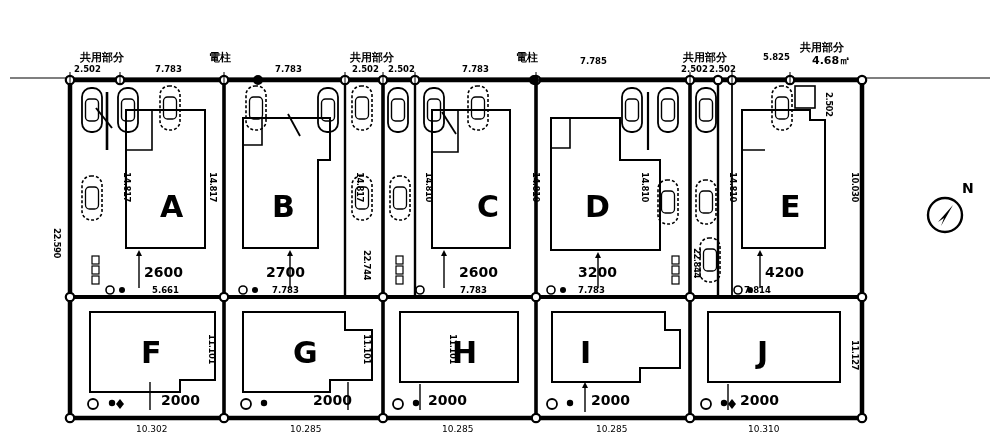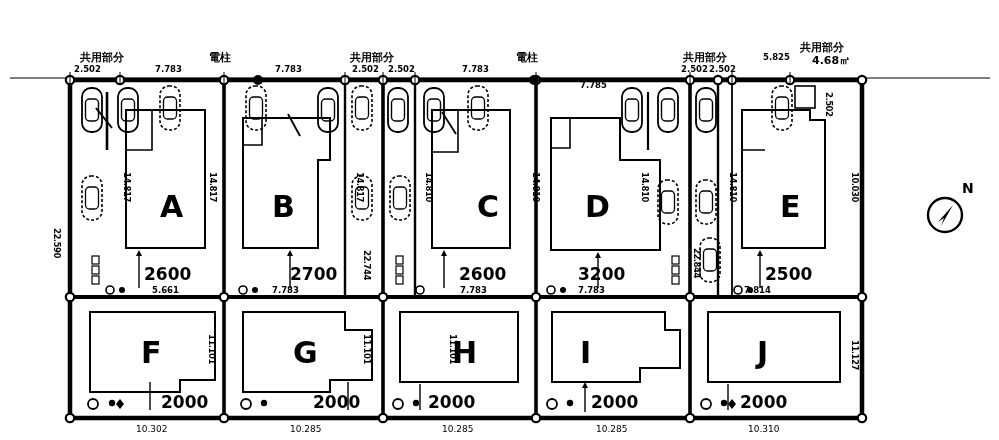--- a/index.html
+++ b/index.html
@@ -24,21 +24,21 @@
   .vert{
     writing-mode:vertical-rl;text-orientation:mixed;
     font-size:8.5px;font-weight:bold;letter-spacing:-.5px;
   }
   .lotname{
     position:absolute;font-size:30px;font-weight:bold;
     font-family:"DejaVu Sans","Liberation Sans",sans-serif;
     line-height:1;
   }
   .area{
-    position:absolute;font-size:17px;font-weight:bold;
+    position:absolute;font-size:14px;font-weight:bold;
     font-family:"DejaVu Sans","Liberation Sans",sans-serif;
   }
   .compassN{position:absolute;font-size:14px;font-weight:bold;}
 </style>
 </head>
 <body>
 
 <div class="stage">
 
 
@@ -229,36 +229,36 @@
   <div class="anno jp" style="left:683px;top:50px;">共用部分</div>
   <div class="anno jp" style="left:800px;top:40px;">共用部分</div>
   <div class="anno jp" style="left:812px;top:53px;">4.68㎡</div>
 
   <div class="anno small" style="left:74px;top:64px;">2.502</div>
   <div class="anno small" style="left:155px;top:64px;">7.783</div>
   <div class="anno small" style="left:275px;top:64px;">7.783</div>
   <div class="anno small" style="left:352px;top:64px;">2.502</div>
   <div class="anno small" style="left:388px;top:64px;">2.502</div>
   <div class="anno small" style="left:462px;top:64px;">7.783</div>
-  <div class="anno small" style="left:580px;top:80px;">7.785</div>
+  <div class="anno small" style="left:580px;top:56px;">7.785</div>
   <div class="anno small" style="left:681px;top:64px;">2.502</div>
   <div class="anno small" style="left:709px;top:64px;">2.502</div>
   <div class="anno small" style="left:763px;top:52px;">5.825</div>
 
   <div class="lotname" style="left:160px;top:192px;">A</div>
   <div class="lotname" style="left:272px;top:192px;">B</div>
   <div class="lotname" style="left:477px;top:192px;">C</div>
   <div class="lotname" style="left:585px;top:192px;">D</div>
   <div class="lotname" style="left:780px;top:192px;">E</div>
 
   <div class="area" style="left:144px;top:264px;">2600</div>
-  <div class="area" style="left:266px;top:264px;margin-left:24px;">2700</div>
+  <div class="area" style="left:266px;top:264px;">2700</div>
   <div class="area" style="left:459px;top:264px;">2600</div>
   <div class="area" style="left:578px;top:264px;">3200</div>
-  <div class="area" style="left:765px;top:264px;">2500</div>
+  <div class="area" style="left:765px;top:264px;">4200</div>
 
   <div class="anno small" style="left:152px;top:285px;">5.661</div>
   <div class="anno small" style="left:272px;top:285px;">7.783</div>
   <div class="anno small" style="left:460px;top:285px;">7.783</div>
   <div class="anno small" style="left:578px;top:285px;">7.783</div>
   <div class="anno small" style="left:744px;top:285px;">7.814</div>
 
   <div class="lotname" style="left:141px;top:338px;">F</div>
   <div class="lotname" style="left:293px;top:338px;">G</div>
   <div class="lotname" style="left:452px;top:338px;">H</div>

